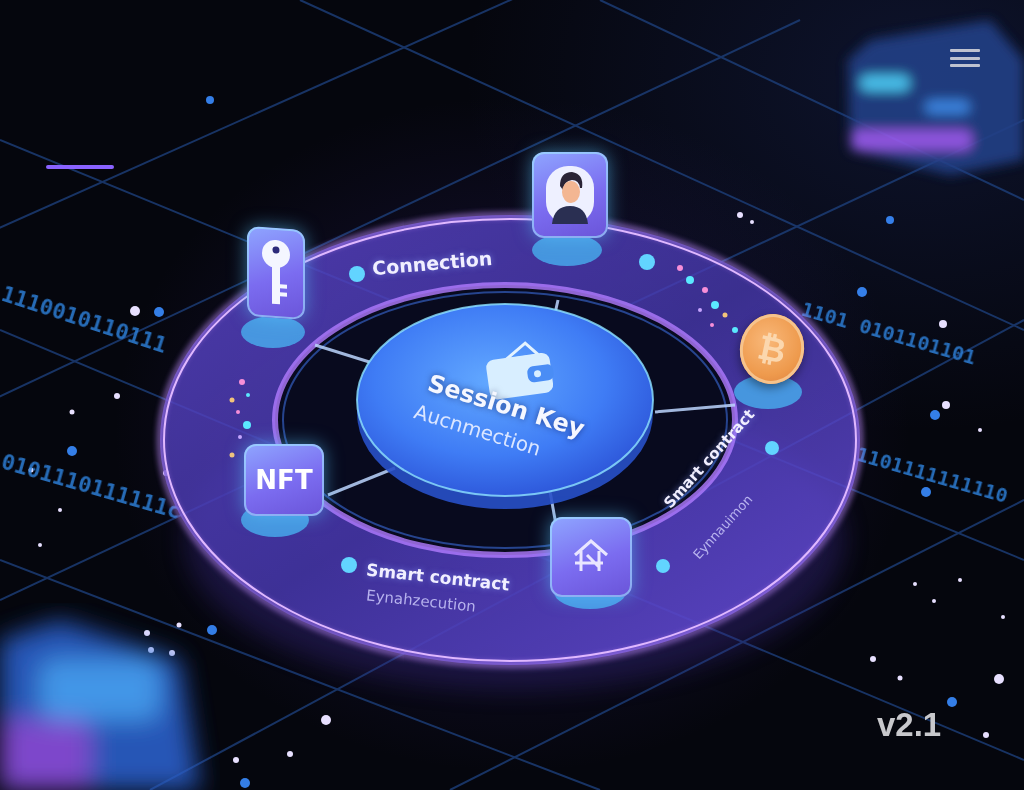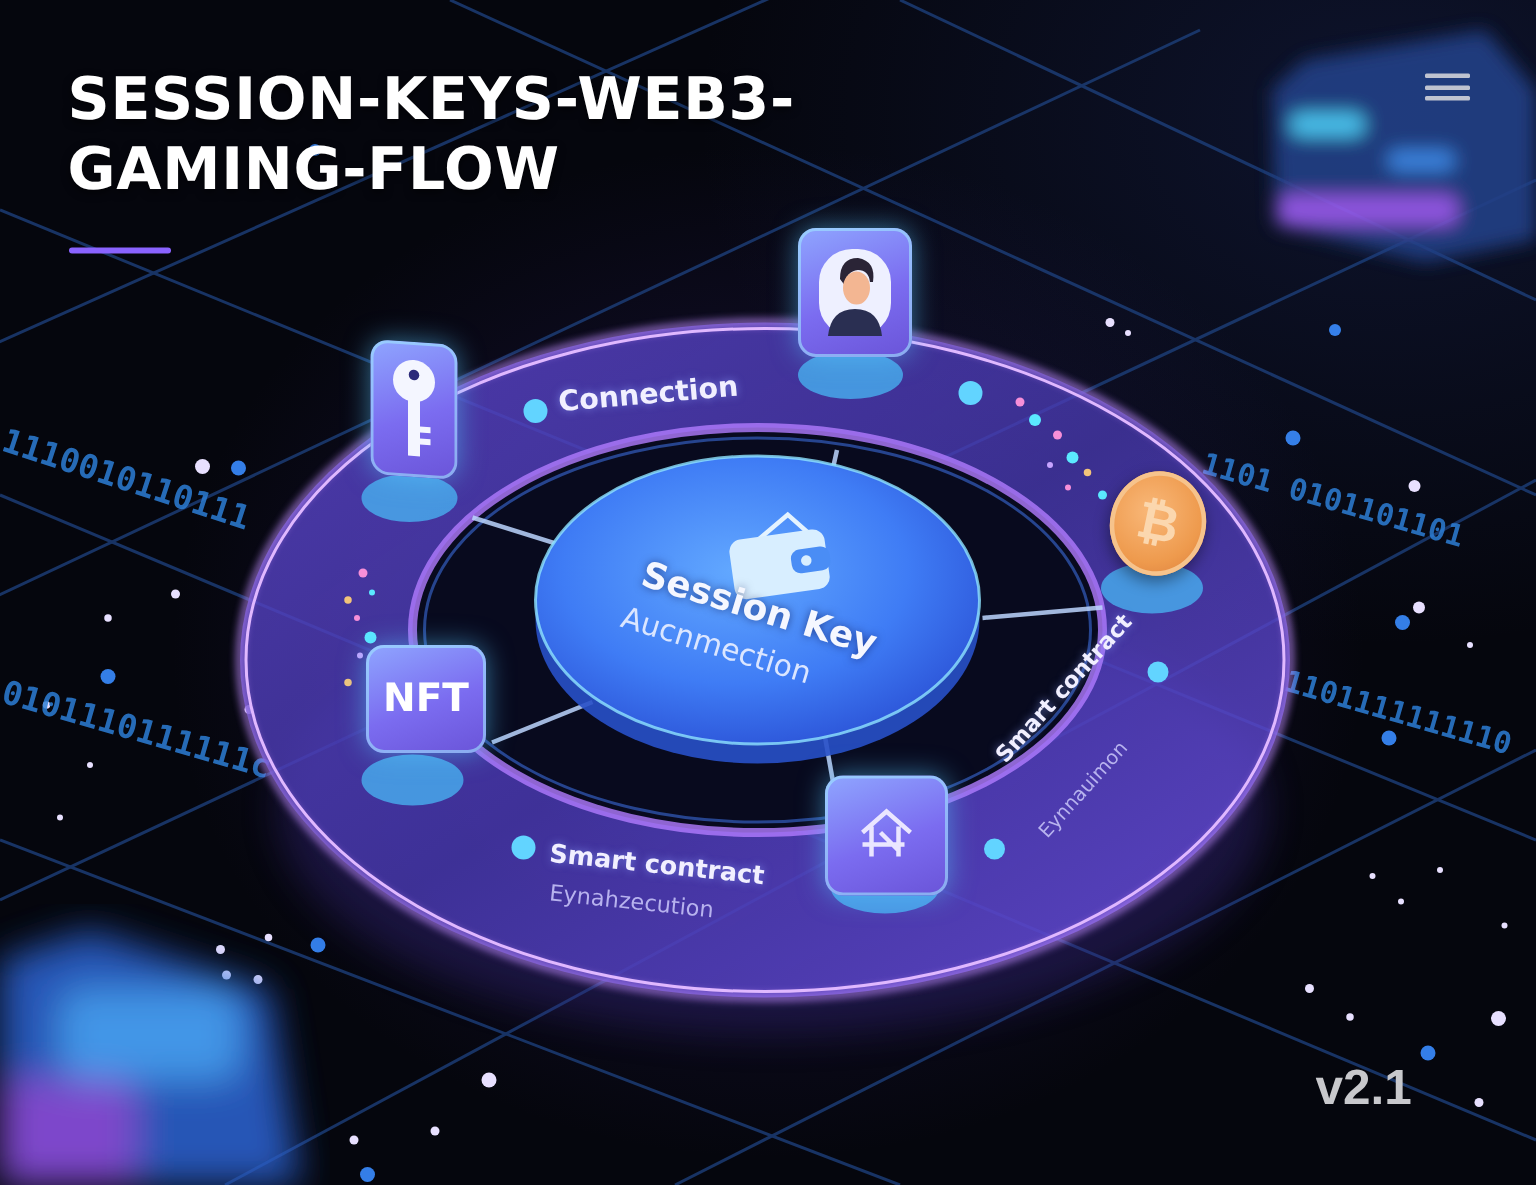--- a/index.html
+++ b/index.html
@@ -227,21 +227,21 @@
 
   <div class="node" style="left:532px; top:152px; width:76px; height:86px;">
     <svg width="48" height="58" viewBox="0 0 48 58">
       <rect x="0" y="0" width="48" height="58" rx="22" fill="#eef0ff"></rect>
       <path d="M14 20 Q14 6 26 6 Q38 8 36 22 L34 22 Q33 14 26 14 Q18 15 17 24 Z" fill="#2a2436"></path>
       <ellipse cx="25" cy="26" rx="9" ry="11" fill="#f3b692"></ellipse>
       <path d="M6 58 Q8 40 24 40 Q40 40 42 58 Z" fill="#2a2f52"></path>
     </svg>
   </div>
 
-  <div class="node" style="left:244px; top:430px; width:80px; height:72px;">
+  <div class="node" style="left:244px; top:444px; width:80px; height:72px;">
     <span class="label">NFT</span>
   </div>
 
   <div class="node" style="left:550px; top:517px; width:82px; height:80px;">
     <svg width="44" height="40" viewBox="0 0 44 40">
       <path d="M6 18 L22 4 L38 18 M12 14 L12 34 M30 14 L30 34 M6 26 L34 26 M18 18 L30 30" fill="none" stroke="#eae6ff" stroke-width="3"></path>
     </svg>
   </div>
 
   <div class="coin">
@@ -252,24 +252,20 @@
   <div class="hub-sub">Aucnmection</div>
 
   <div class="ring-label" style="left:372px; top:252px; font-size:19px; transform: rotate(-5deg);">Connection</div>
 
   <div class="ring-label" style="left:366px; top:567px; font-size:17px; transform: rotate(6deg);">Smart contract</div>
   <div class="ring-sub" style="left:366px; top:592px; font-size:15px; transform: rotate(6deg);">Eynahzecution</div>
 
   <div class="ring-label" style="left:660px; top:500px; font-size:15px; transform: rotate(-48deg); transform-origin: left top;">Smart contract</div>
   <div class="ring-sub" style="left:690px; top:552px; font-size:13px; transform: rotate(-48deg); transform-origin: left top;">Eynnauimon</div>
 
-  <div class="title">
-    <div>SESSION-KEYS-WEB3-</div>
-    <div>GAMING-FLOW</div>
-  </div>
   <div class="title-underline"></div>
 
   <div class="menu-btn">
     <span></span>
     <span></span>
     <span></span>
   </div>
 
   <div class="version">v2.1</div>
 </div>

